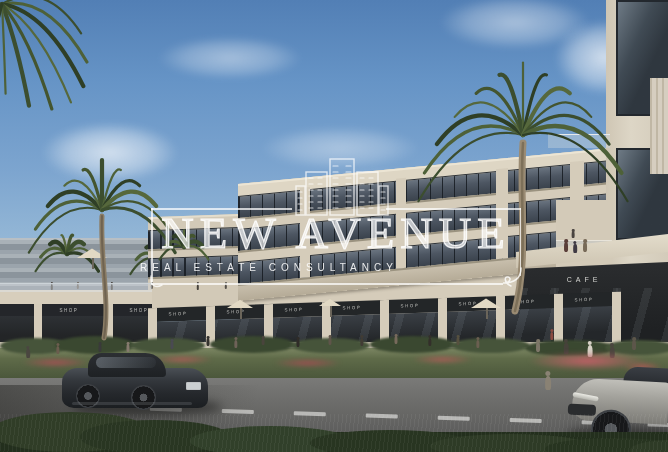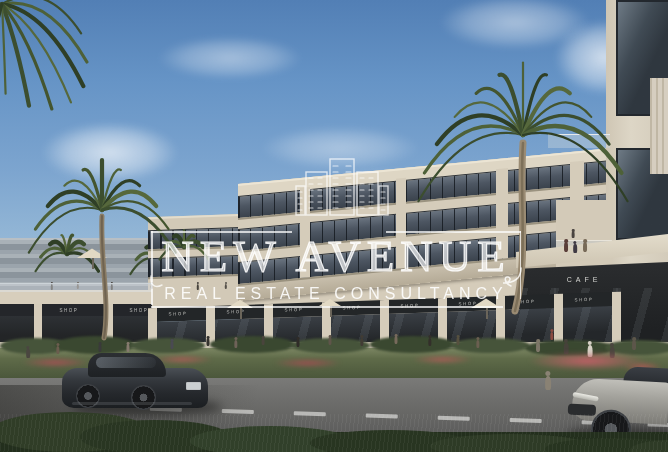--- a/index.html
+++ b/index.html
@@ -121,28 +121,28 @@
        background:linear-gradient(#ecece6,#b5b5ae);border-radius:3px;}
 
   
   .person{position:absolute;}
   .p-head{position:absolute;left:50%;transform:translateX(-50%);top:0;border-radius:50%;}
   .p-body{position:absolute;left:50%;transform:translateX(-50%);bottom:0;border-radius:45% 45% 28% 28%;}
   .umb-top{position:absolute;clip-path:polygon(50% 0,100% 100%,0 100%);background:#e2d9c4;z-index:9;}
   .umb-pole{position:absolute;width:1.5px;background:#6b655a;z-index:9;}
 
   
-  .wm{inset:0;z-index:30;pointer-events:none;margin-top:23px;}
+  .wm{inset:0;z-index:30;pointer-events:none;}
   .wm-line{position:absolute;background:rgba(255,255,255,.72);}
   .wm-title{position:absolute;left:140px;top:211px;width:392px;text-align:center;
        font-family:"Liberation Serif","DejaVu Serif",serif;font-size:45px;line-height:1;
        letter-spacing:6px;color:rgba(255,255,255,.5);
        -webkit-text-stroke:1.2px rgba(255,255,255,.85);text-shadow:0 0 1px rgba(255,255,255,.3);}
-  .wm-sub{position:absolute;left:140px;top:262px;width:392px;text-align:center;
-       font-size:16px;letter-spacing:5px;color:rgba(255,255,255,.88);}
+  .wm-sub{position:absolute;left:140px;top:262px;width:392px;text-align:left;
+       font-size:10px;letter-spacing:5px;color:rgba(255,255,255,.88);}
   .overlay-title{position:absolute;left:2px;top:36px;z-index:40;font-size:22px;font-weight:300;
        color:#e3eefa;letter-spacing:.5px;word-spacing:4px;opacity:.95;}
 </style>
 </head>
 <body>
 
 <div class="scene" id="scene">
 
   <div class="abs sky"></div>
 

